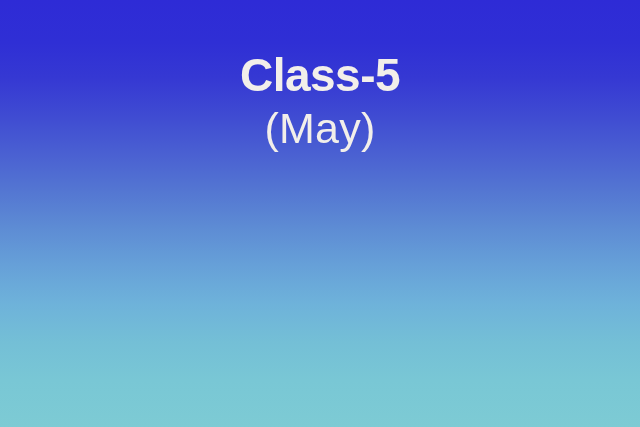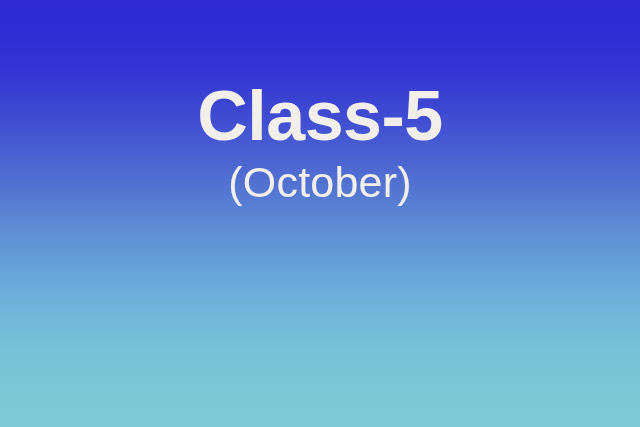--- a/index.html
+++ b/index.html
@@ -58,26 +58,25 @@
   }
 
   .line-bengali {
     font-size: 37px;
     font-weight: 600;
     line-height: 1.15;
     margin-bottom: 4px;
   }
 
   .line-class {
-    font-size: 70px;
+    font-size: 46px;
     font-weight: bold;
     line-height: 1.1;
     letter-spacing: -0.5px;
     margin-bottom: 2px;
-    margin-top: 28px;
   }
 
   .line-subject {
     font-size: 43px;
     font-weight: 500;
     line-height: 1.18;
   }
 
   .line-month {
     font-size: 43px;
@@ -88,16 +87,16 @@
 </head>
 <body>
 
 <div id="title-card">
   <div class="text-stack">
 
 
     <div class="line line-class">Class-5</div>
 
 
-    <div class="line line-month">(October)</div>
+    <div class="line line-month">(May)</div>
 
   </div>
 </div>
 
 </body></html>

